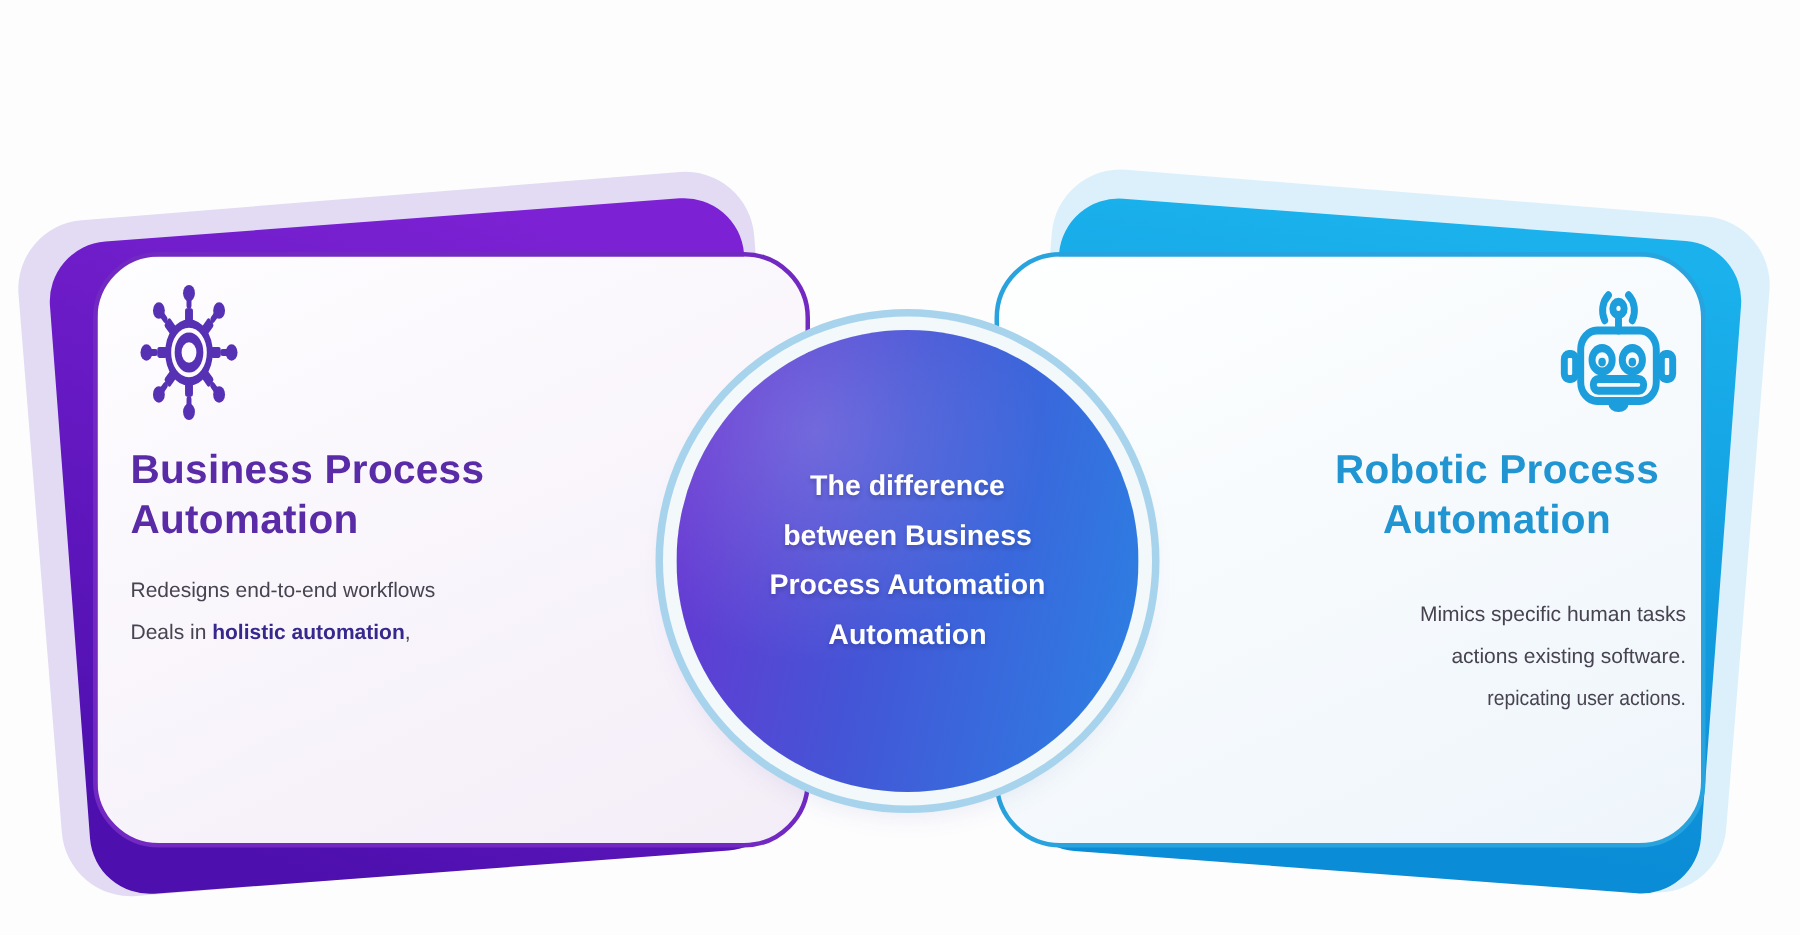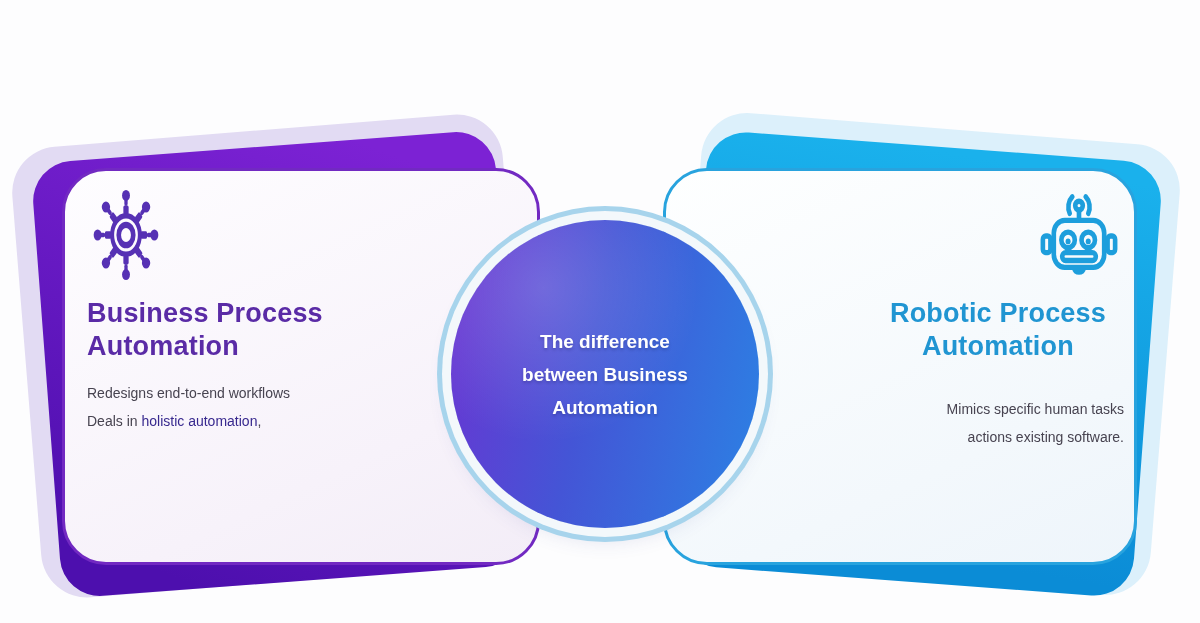--- a/index.html
+++ b/index.html
@@ -27,21 +27,21 @@
   .gear-icon-box{left:28px;top:18px;width:66px;height:92px;}
   .robot-icon-box{left:371px;top:16px;width:84px;height:98px;}
 
   .heading{position:absolute;top:126px;font-size:27px;font-weight:600;line-height:33px;letter-spacing:.2px;}
   .heading-left{left:22px;color:#5a2ba6;text-align:left;}
   .heading-right{right:28px;color:#2095d2;text-align:center;}
 
   .body-text{position:absolute;top:208px;font-size:14px;line-height:28px;color:#474350;}
   .body-left{left:22px;text-align:left;}
   .body-right{right:10px;text-align:right;margin-top:16px;}
-  .hl{font-weight:400;color:#37288e;margin-top:45px;}
+  .hl{font-weight:700;color:#37288e;margin-top:45px;}
   .condensed{transform:scaleX(.92);transform-origin:right center;display:inline-block;}
 
   
   .center-circle{position:absolute;left:451px;top:220px;width:308px;height:308px;border-radius:50%;
     background:
       radial-gradient(circle at 30% 22%,rgba(255,255,255,.18),rgba(255,255,255,0) 48%),
       linear-gradient(102deg,#6c33d2 0%,#4455d6 45%,#2b82e4 100%);
     box-shadow:0 0 0 9px #f3f8fb,0 0 0 14px #a7d4ec,0 10px 22px rgba(60,70,150,.18);
     display:flex;align-items:center;justify-content:center;}
   .circle-title{color:#ffffff;font-size:19px;font-weight:700;line-height:33px;text-align:center;
@@ -126,24 +126,26 @@
         </g>
       </svg>
     </div>
     <div class="heading heading-right">
       <div>Robotic Process</div>
       <div>Automation</div>
     </div>
     <div class="body-text body-right">
       <div>Mimics specific human tasks</div>
       <div>actions existing software.</div>
+      <div><span class="condensed">repicating user actions.</span></div>
     </div>
   </div>
 
   <div class="center-circle">
     <div class="circle-title">
       <div>The difference</div>
       <div>between Business</div>
+      <div>Process Automation</div>
       <div>Automation</div>
     </div>
   </div>
 
 </div>
 
 </body></html>

